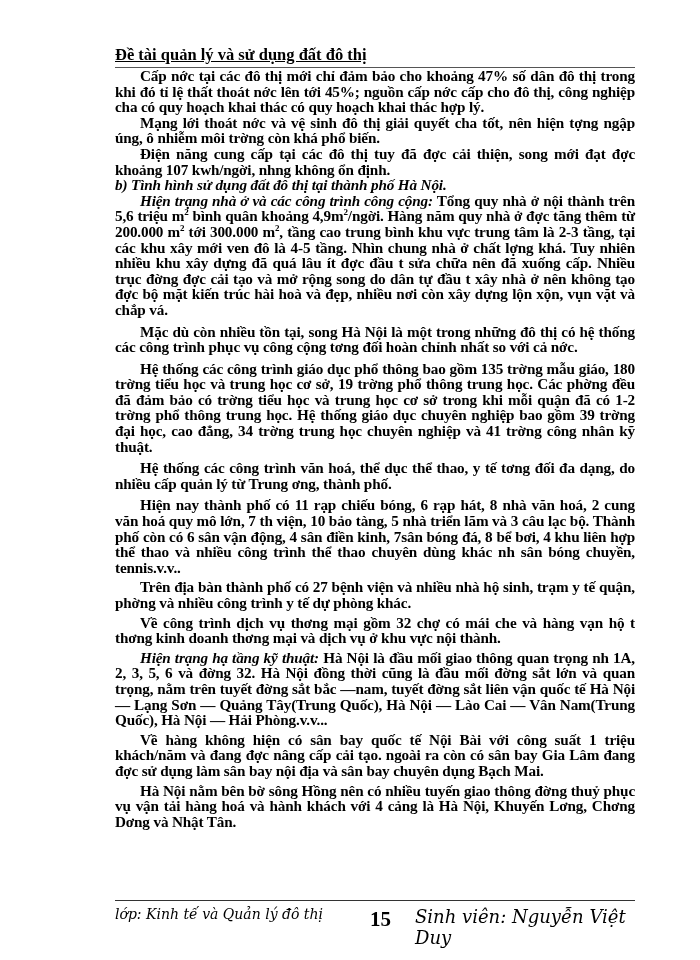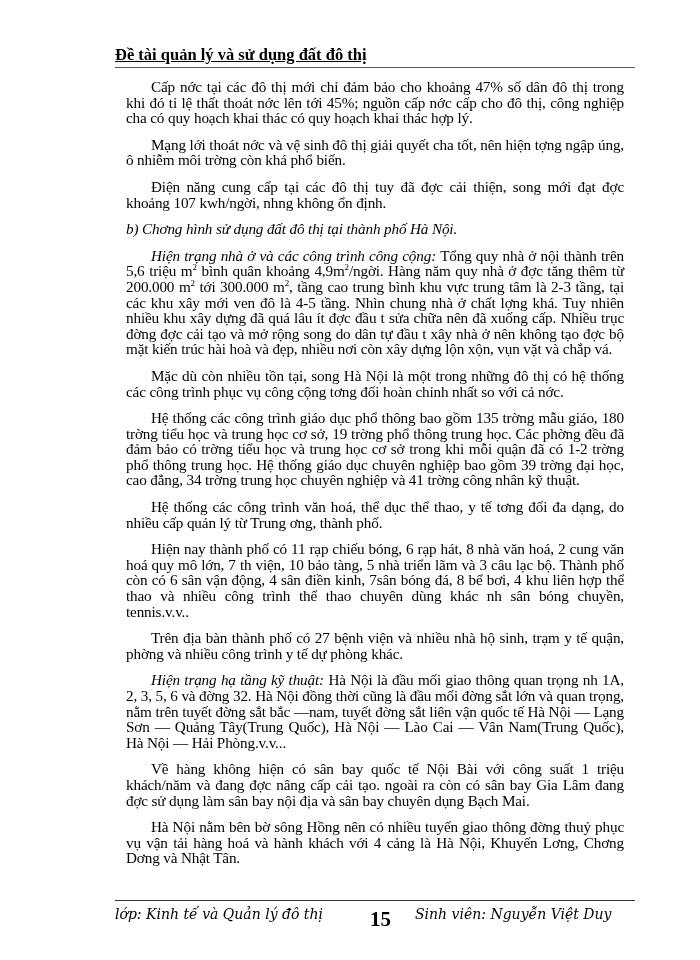--- a/index.html
+++ b/index.html
@@ -5,54 +5,55 @@
   html, body { margin: 0; padding: 0; background: #ffffff; }
   body { width: 700px; height: 960px; position: relative; overflow: hidden;
          font-family: "Liberation Serif", "DejaVu Serif", serif; color: #000; }
   .page { position: absolute; left: 0; top: 0; width: 700px; height: 960px; }
   .header { position: absolute; left: 115px; top: 37px; width: 520px;
             border-bottom: 1px solid #555; height: 22px; margin-top: 8px; }
   .header-title { font-weight: bold; font-size: 16.5px; text-decoration: underline;
                   letter-spacing: 0px; line-height: 20px; display: inline-block; }
   .body { position: absolute; left: 115px; top: 68px; width: 520px;
           font-size: 15.2px; line-height: 15.6px; text-align: justify; letter-spacing: -0.15px; }
-  .body p { margin: 11px; text-indent: 25px; }
+  .body p { margin: 0; text-indent: 25px; font-weight: bold; }
   .body p.sp { margin-top: 6px; }
   .body p.sp2 { margin-top: 4px; }
   .italic { font-style: italic; }
   .heading-b { text-indent: 0 !important; font-style: italic; }
   sup { font-size: 9px; line-height: 0; }
   .footer { position: absolute; left: 115px; top: 900px; width: 520px;
             border-top: 1px solid #333; height: 26px; }
   .footer-left { position: absolute; left: 0; top: 5px; font-size: 14px;
                  font-family: "DejaVu Serif", serif; font-style: italic; font-weight: normal; }
   .footer-page { position: absolute; left: 255px; top: 6px; font-size: 21px; font-weight: bold; }
-  .footer-right { position: absolute; left: 300px; top: 5px; font-size: 14px;
+  .footer-right { position: absolute; left: 300px; top: 5px; font-size: 18px;
                   font-family: "DejaVu Serif", serif; font-style: italic; }
 </style>
 </head>
 <body>
 
 <div class="page">
 
   <div class="header">
     <span class="header-title">Đề tài quản lý và sử dụng đất đô thị</span>
   </div>
 
   <div class="body">
     <p>Cấp nớc   tại các đô thị mới chỉ đảm bảo cho khoảng 47% số dân đô thị trong khi đó tỉ lệ thất thoát nớc   lên tới 45%; nguồn cấp nớc   cấp cho đô thị, công nghiệp cha   có quy hoạch khai thác có quy hoạch khai thác hợp lý.</p>
     <p>Mạng lới   thoát nớc   và vệ sinh đô thị giải quyết cha   tốt, nên hiện tợng ngập úng, ô nhiễm môi trờng   còn khá phổ biến.</p>
     <p>Điện năng cung cấp tại các đô thị tuy đã đợc   cải thiện, song mới đạt đợc khoảng 107 kwh/ngời,   nhng   không ổn định.</p>
-    <p class="heading-b">b) Chơng hình sử dụng đất đô thị tại thành phố Hà Nội.</p>
+    <p class="heading-b">b) Tình hình sử dụng đất đô thị tại thành phố Hà Nội.</p>
     <p><span class="italic">Hiện trạng nhà ở và các công trình công cộng:</span><span> Tổng quy nhà ở nội thành trên 5,6 triệu m</span><sup>2</sup><span> bình quân khoảng 4,9m</span><sup>2</sup><span>/ngời.   Hàng năm quy nhà ở đợc   tăng thêm từ 200.000 m</span><sup>2</sup><span> tới 300.000 m</span><sup>2</sup><span>, tầng cao trung bình khu vực trung tâm là 2-3 tầng, tại các khu xây mới ven đô là 4-5 tầng. Nhìn chung nhà ở chất lợng   khá. Tuy nhiên nhiều khu xây dựng đã quá lâu ít đợc   đầu t   sửa chữa nên đã xuống cấp. Nhiều trục đờng   đợc   cải tạo và mở rộng song do dân tự đầu t   xây nhà ở nên không tạo đợc   bộ mặt kiến trúc hài hoà và đẹp, nhiều nơi còn xây dựng lộn xộn, vụn vặt và chắp vá.</span></p>
     <p class="sp">Mặc dù còn nhiều tồn tại, song Hà Nội là một trong những đô thị có hệ thống các công trình phục vụ công cộng tơng   đối hoàn chỉnh nhất so với cả nớc.</p>
     <p class="sp">Hệ thống các công trình giáo dục phổ thông bao gồm 135 trờng   mẫu giáo, 180 trờng   tiểu học và trung học cơ sở, 19 trờng   phổ thông trung học. Các phờng   đều đã đảm bảo có trờng   tiểu học và trung học cơ sở trong khi mỗi quận đã có 1-2 trờng   phổ thông trung học. Hệ thống giáo dục chuyên nghiệp bao gồm 39 trờng   đại học, cao đẳng, 34 trờng   trung học chuyên  nghiệp và 41 trờng   công nhân kỹ thuật.</p>
     <p class="sp">Hệ thống các công trình văn hoá, thể dục thể thao, y tế tơng   đối đa dạng, do nhiều cấp quản lý từ Trung   ơng,   thành phố.</p>
     <p class="sp">Hiện nay thành phố có 11 rạp chiếu bóng, 6 rạp hát, 8 nhà văn hoá, 2 cung văn hoá quy mô lớn, 7 th   viện, 10 bảo tàng, 5 nhà triển lãm và 3 câu lạc bộ. Thành phố còn có 6 sân vận động, 4 sân điền kinh, 7sân bóng đá, 8 bể bơi, 4 khu liên hợp thể thao và nhiều công trình thể thao chuyên dùng khác nh   sân bóng chuyền, tennis.v.v..</p>
     <p class="sp2">Trên địa bàn thành phố có 27 bệnh viện và nhiều nhà hộ sinh, trạm y tế quận, phờng   và nhiều công trình y tế dự phòng khác.</p>
+    <p class="sp2">Về công trình dịch vụ thơng   mại gồm 32 chợ có mái che và hàng vạn hộ t   thơng   kinh doanh thơng   mại và dịch vụ ở khu vực nội thành.</p>
     <p class="sp2"><span class="italic">Hiện trạng hạ tầng kỹ thuật:</span><span> Hà Nội là đầu mối giao thông quan trọng nh 1A, 2, 3, 5, 6 và đờng   32. Hà Nội đồng thời cũng là đầu mối đờng   sắt lớn và quan trọng, nằm trên tuyết đờng   sắt bắc —nam, tuyết đờng   sắt liên vận quốc tế Hà Nội — Lạng Sơn — Quảng Tây(Trung Quốc), Hà Nội — Lào Cai — Vân Nam(Trung Quốc), Hà Nội — Hải Phòng.v.v...</span></p>
     <p class="sp2">Về hàng không hiện có sân bay quốc tế Nội Bài với công suất 1 triệu khách/năm và đang đợc   nâng cấp cải tạo. ngoài ra còn có sân bay Gia Lâm đang đợc   sử dụng làm sân bay nội địa và sân bay chuyên dụng Bạch Mai.</p>
     <p class="sp2">Hà Nội nằm bên bờ sông Hồng nên có nhiều tuyến giao thông đờng   thuỷ phục vụ vận tải hàng hoá và hành khách với 4 cảng là Hà Nội, Khuyến Lơng, Chơng   Dơng   và Nhật Tân.</p>
   </div>
 
   <div class="footer">
     <span class="footer-left">lớp: Kinh tế và Quản lý đô thị</span>
     <span class="footer-page">15</span>
     <span class="footer-right">Sinh viên: Nguyễn Việt Duy</span>
   </div>

